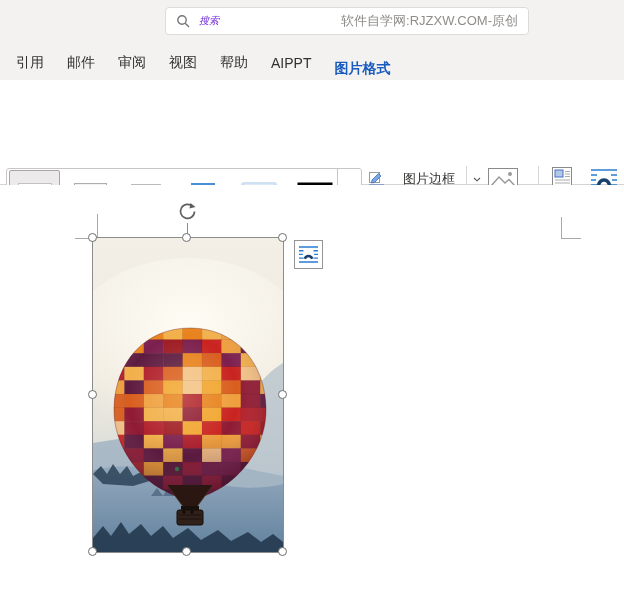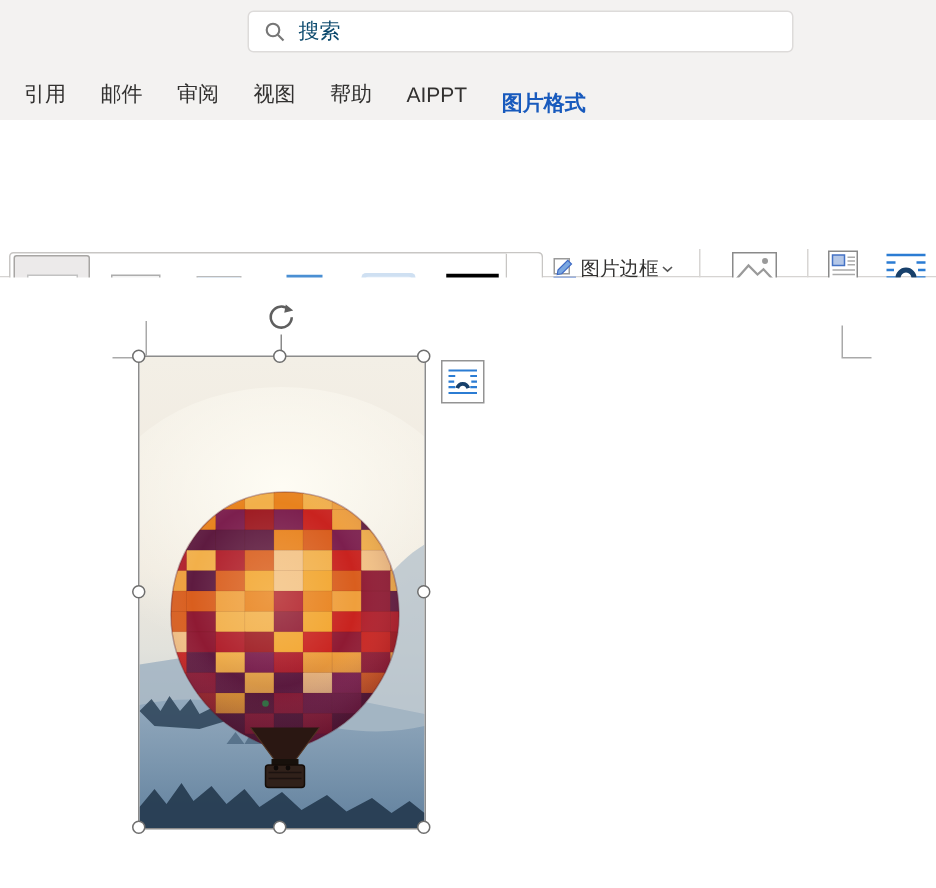--- a/index.html
+++ b/index.html
@@ -12,21 +12,21 @@
   .abs{position:absolute;}
 
   
   #header{left:0;top:0;width:624px;height:80px;background:#f3f2f1;}
   #searchbox{
     left:165px;top:7px;width:364px;height:28px;background:#ffffff;
     border:1px solid #dddbda;border-radius:4px;display:flex;align-items:center;
     box-sizing:border-box;padding:0 10px;
   }
   #searchbox .mag{flex:0 0 auto;margin-right:9px;display:flex;}
-  #searchbox .slabel{font-size:14px;color:#0c4a6e;}
+  #searchbox .slabel{font-size:10px;color:#6d28d9;font-style:italic;}
   #searchbox .watermark{margin-left:auto;font-size:13px;color:#8f8d8b;white-space:nowrap;}
 
   #tabrow{left:0;top:48px;width:624px;height:32px;display:flex;align-items:center;
     padding-left:15px;box-sizing:border-box;column-gap:21px;}
   .tab{font-size:14px;color:#323130;white-space:nowrap;position:relative;
     padding:6px 1px 9px 1px;cursor:default;}
   .tab.active{color:#185abd;font-weight:700;margin-top:12px;}
   .tab.active::after{content:"";position:absolute;left:-2px;right:-2px;bottom:3px;
     height:3px;background:#185abd;}
 
@@ -41,21 +41,21 @@
     border:1px solid transparent;border-radius:2px;margin-right:5px;}
   .gcell.selected{background:#eceaea;border-color:#a8a6a4;}
   #gallery-more{position:absolute;right:0;top:0;height:62px;width:23px;
     border-left:1px solid #c8c6c4;border-radius:0 3px 3px 0;display:flex;
     flex-direction:column;align-items:center;justify-content:center;background:#fff;}
   #gallery-more .bar{width:9px;height:2px;background:#5a5a5a;margin-bottom:2px;}
 
   .grp-label{font-size:12px;color:#605e5c;text-align:center;}
   .vsep{width:1px;background:#d8d6d4;}
 
-  .rbtn-row{display:flex;align-items:center;height:24px;column-gap:2px;cursor:default;}
+  .rbtn-row{display:flex;align-items:center;height:24px;column-gap:18px;cursor:default;}
   .rbtn-row .lbl{font-size:13px;color:#323130;white-space:nowrap;}
   .bigbtn{display:flex;flex-direction:column;align-items:center;cursor:default;}
   .bigbtn .lbl{font-size:13px;color:#323130;line-height:15px;white-space:nowrap;}
   .chev{display:inline-flex;}
 
   
   #doc{left:0;top:185px;width:624px;height:407px;background:#ffffff;}
   .cropmark{background:#a9a9a9;}
   #picture{left:93px;top:238px;width:190px;height:314px;outline:1px solid #8c8c8c;}
   .handle{width:9px;height:9px;border-radius:50%;background:#ffffff;
@@ -79,20 +79,21 @@
 
 <div id="header" class="abs">
   <div id="searchbox" class="abs">
     <span class="mag">
       <svg width="14" height="14" viewBox="0 0 14 14">
           <circle cx="6" cy="6" r="4.2" fill="none" stroke="#767676" stroke-width="1.4"></circle>
           <line x1="9.2" y1="9.2" x2="13" y2="13" stroke="#767676" stroke-width="1.4"></line>
         </svg>
     </span>
     <span class="slabel">搜索</span>
+    <span class="watermark">软件自学网:RJZXW.COM-原创</span>
   </div>
 
   <div id="tabrow" class="abs">
     <span class="tab">引用</span>
     <span class="tab">邮件</span>
     <span class="tab">审阅</span>
     <span class="tab">视图</span>
     <span class="tab">帮助</span>
     <span class="tab">AIPPT</span>
     <span class="tab active">图片格式</span>

